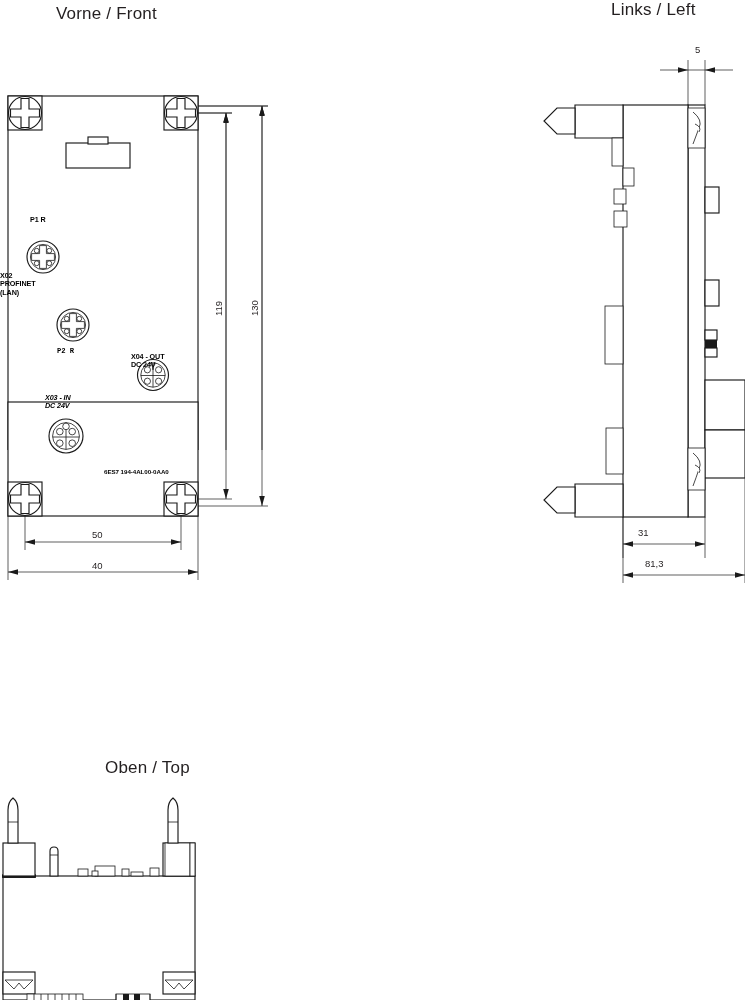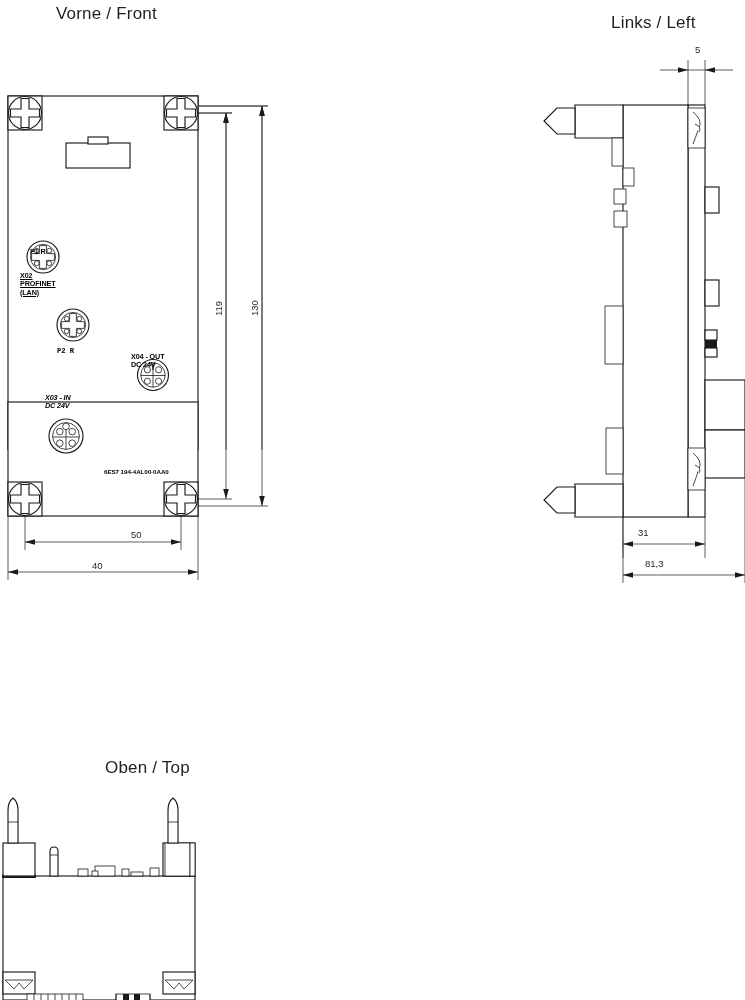--- a/index.html
+++ b/index.html
@@ -23,21 +23,21 @@
   }
   .view-title {
     position: absolute;
     font-size: 17px;
     font-weight: 400;
     color: #231f20;
     letter-spacing: 0.2px;
     white-space: nowrap;
   }
   #title-front { left: 56px; top: 4px; }
-  #title-left  { left: 611px; top: 13px; }
+  #title-left  { left: 611px; top: 0; }
   #title-top   { left: 57px; top: 758px; margin-left: 48px; }
 
   svg { display: block; }
   .drw { position: absolute; }
 
   
   .ln      { stroke: #1a1a1a; stroke-width: 1.15; fill: none; }
   .ln-thin { stroke: #1a1a1a; stroke-width: 0.8;  fill: none; }
   .ln-dim  { stroke: #1a1a1a; stroke-width: 0.7;  fill: none; }
   .fillw   { fill: #ffffff; }
@@ -226,34 +226,34 @@
       <path class="ln-dim" d="M198 426 H268"></path>
       <path class="ln-dim" d="M226 33 V419"></path>
       <path class="fillk" d="M226 33 l-2.8 10 h5.6 z"></path>
       <path class="fillk" d="M226 419 l-2.8 -10 h5.6 z"></path>
       <path class="ln-dim" d="M262 26 V426"></path>
       <path class="fillk" d="M262 26 l-2.8 10 h5.6 z"></path>
       <path class="fillk" d="M262 426 l-2.8 -10 h5.6 z"></path>
     </svg>
   </div>
 
-  <div class="lbl" style="left:30px; top:216px;margin-top:32px;">P1 R</div>
-  <div class="lbl" style="left:20px;  top:272px;text-decoration:underline;">X02
+  <div class="lbl" style="left:30px; top:216px;">P1 R</div>
+  <div class="lbl" style="left:0;  top:272px;">X02
 PROFINET
 (LAN)</div>
   <div class="lbl" style="left:57px; top:347px;font-family:Liberation Mono, monospace;">P2 R</div>
   <div class="lbl" style="left:131px;top:329px;margin-top:24px;">X04 - OUT
 DC 24V</div>
   <div class="lbl" style="left:45px; top:394px;font-style:italic;">X03 - IN
 DC 24V</div>
   <div class="partno" style="left:104px; top:468px;">6ES7 194-4AL00-0AA0</div>
 
   <div class="dimtxt rot" style="left:213px; top:316px;">119</div>
   <div class="dimtxt rot" style="left:249px; top:316px;">130</div>
-  <div class="dimtxt" style="left:92px; top:529px;margin-left:39px;">50</div>
+  <div class="dimtxt" style="left:92px; top:529px;">50</div>
   <div class="dimtxt" style="left:92px; top:560px;">40</div>
 
   <div class="drw" style="left:520px; top:50px;">
     <svg width="225" height="540" viewBox="0 0 225 540">
 
       <rect class="ln fillw" x="168" y="55" width="17" height="412"></rect>
 
       <rect class="ln fillw" x="103" y="55" width="65" height="412"></rect>
 
       <path class="ln fillw" d="M103 55 H55 v33 H103 z"></path>

